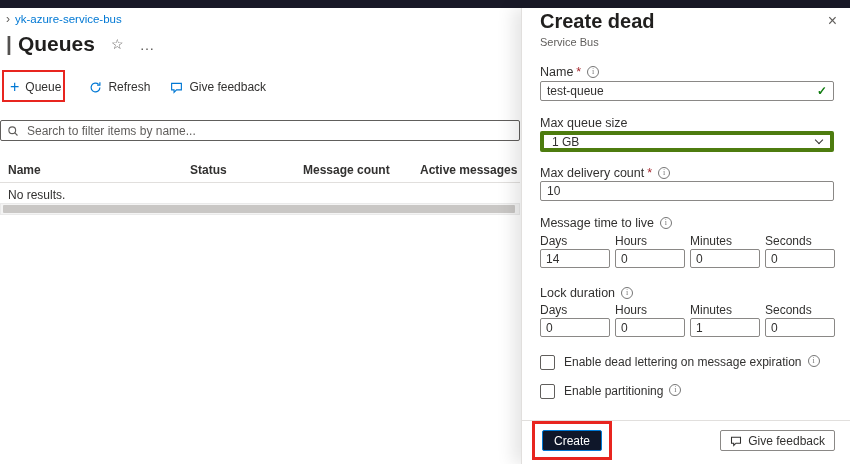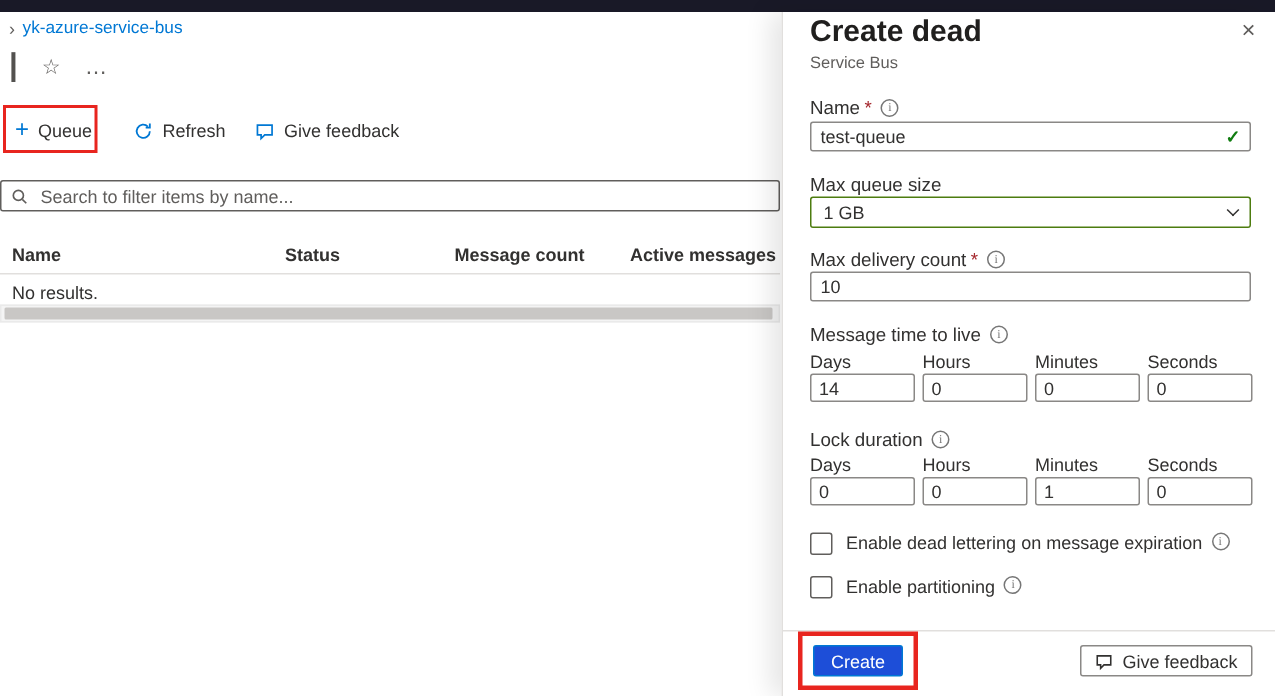--- a/index.html
+++ b/index.html
@@ -59,37 +59,37 @@
   .req { color:#a4262c; margin-left:3px; }
   .info { width:12px; height:12px; border:1px solid #767676; border-radius:50%; color:#767676;
     font-size:8px; display:inline-flex; align-items:center; justify-content:center; line-height:1;
     margin-left:6px; font-family:"Liberation Serif", serif; cursor:pointer; }
 
   .field { position:absolute; left:18px; width:294px; }
   .txt { width:100%; height:20px; border:1px solid #8a8886; border-radius:2px; padding:0 6px;
     font-size:12px; font-family:"Liberation Sans",sans-serif; color:#323130; outline:none; }
   .valid-check { position:absolute; right:7px; top:3px; color:#107c10; font-size:12px; font-weight:bold; }
 
-  .select { height:21px; border:1px solid #4d7c0f; border-radius:2px; background:#fff; display:flex;
+  .select { height:21px; border:4px solid #4d7c0f; border-radius:2px; background:#fff; display:flex;
     align-items:center; justify-content:space-between; padding:0 8px; cursor:pointer; font-size:12px; }
   .chev { width:6px; height:6px; border-right:1.4px solid #323130; border-bottom:1.4px solid #323130;
     transform:rotate(45deg); margin-top:-4px; }
 
   .time-cols { position:absolute; left:18px; display:flex; gap:5px; }
   .time-cols span { width:70px; font-size:12px; color:#323130; }
   .time-row { position:absolute; left:18px; display:flex; gap:5px; }
   .time-row input { width:70px; height:19px; border:1px solid #8a8886; border-radius:2px; padding:0 5px;
     font-size:12px; font-family:"Liberation Sans",sans-serif; color:#323130; outline:none; }
 
   .cb-row { position:absolute; left:18px; display:flex; align-items:flex-start; cursor:pointer; }
   .cb-box { width:15px; height:15px; border:1px solid #605e5c; border-radius:2px; background:#fff; flex:none; }
   .cb-label { margin-left:9px; font-size:12px; color:#323130; }
 
   .p-footer { position:absolute; left:0; bottom:0; width:100%; height:44px; border-top:1px solid #e1dfdd; background:#fff; }
-  .btn-create { position:absolute; left:20px; top:422px; width:60px; height:21px; background:#1d4ed8; color:#fff;
+  .btn-create { position:absolute; left:20px; top:422px; width:60px; height:21px; background:#0f172a; color:#fff;
     border:1px solid #0078d4; border-radius:2px; display:flex; align-items:center; justify-content:center;
     font-size:12px; cursor:pointer; }
   .annotation-create { left:10px; top:413px; width:80px; height:39px; border:3px solid #e8251f; }
   .btn-feedback { position:absolute; right:15px; top:422px; height:21px; padding:0 9px; background:#fff;
     border:1px solid #8a8886; border-radius:2px; display:flex; align-items:center; gap:6px; font-size:12px;
     color:#323130; cursor:pointer; }
 </style>
 </head>
 <body>
 
@@ -97,20 +97,21 @@
 
 <div class="left">
 
   <div class="breadcrumb">
     <span class="chev-glyph">›</span>
     <a>yk-azure-service-bus</a>
   </div>
 
   <div class="title-row">
     <span class="title-prefix">|</span>
+    <span class="page-title">Queues</span>
     <span class="star-btn">☆</span>
     <span class="more-btn">…</span>
   </div>
 
   <div class="toolbar">
     <span class="tb-item tb-queue">
       <span class="tb-plus">+</span>
       <span>Queue</span>
     </span>
     <span class="tb-item tb-refresh">

